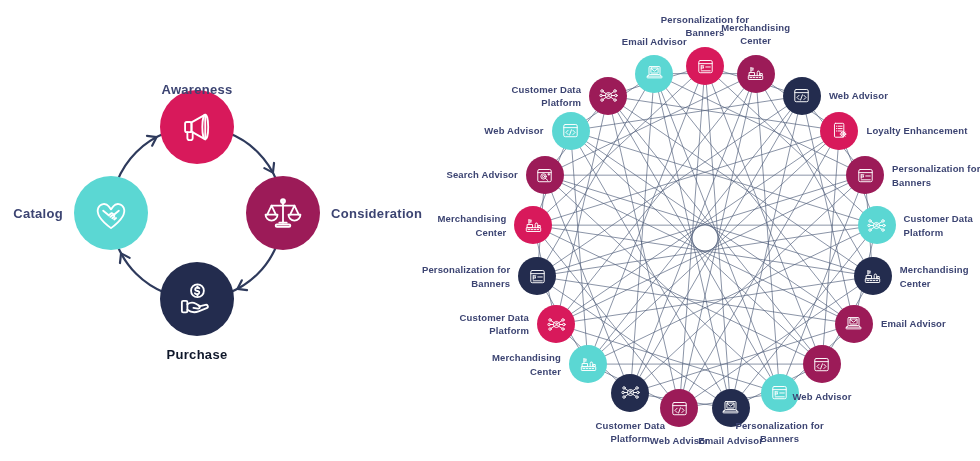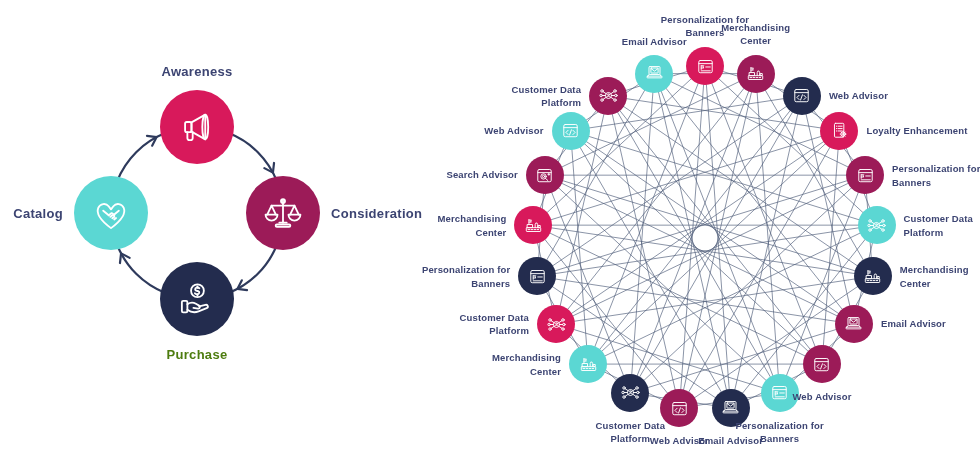--- a/index.html
+++ b/index.html
@@ -109,21 +109,21 @@
     </svg>
   <div id="journey">
       <div class="node" style="left: 160px; top: 90px; width: 74px; height: 74px; background: rgb(216, 25, 91);">
         <svg viewBox="0 0 48 48" width="44" height="44" fill="none" stroke="#ffffff" stroke-width="2" stroke-linecap="round" stroke-linejoin="round">
           <path d="M18 19 L33 10.5 V37.5 L18 29 Z"></path>
           <rect x="11" y="18.5" width="7" height="11" rx="1.8"></rect>
           <ellipse cx="33" cy="24" rx="3.2" ry="13.5"></ellipse>
           <path d="M13.5 29.5 V36 a2.4 2.4 0 0 0 2.4 2.4 h1 a2.4 2.4 0 0 0 2.4 -2.4 V29.5"></path>
         </svg>
       </div>
-      <div class="nlabel jr-label" style="left: 197px; top: 79px; transform: translate(-50%, -100%); text-align: center; color: rgb(60, 68, 114);">
+      <div class="nlabel jr-label" style="left: 197px; top: 97px; transform: translate(-50%, -100%); text-align: center; color: rgb(60, 68, 114);">
         <div class="lbl-line">Awareness</div>
       </div>
       <div class="node" style="left: 246px; top: 176px; width: 74px; height: 74px; background: rgb(156, 27, 88);">
         <svg viewBox="0 0 48 48" width="44" height="44" fill="none" stroke="#ffffff" stroke-width="2" stroke-linecap="round" stroke-linejoin="round">
           <line x1="24" y1="10" x2="24" y2="34.5"></line>
           <circle cx="24" cy="11" r="2.2"></circle>
           <line x1="11.5" y1="16" x2="36.5" y2="16"></line>
           <path d="M11.5 16 L6.8 25.8 M11.5 16 L16.2 25.8"></path>
           <path d="M5 25.8 a6.5 6.5 0 0 0 13 0 Z"></path>
           <path d="M36.5 16 L31.8 25.8 M36.5 16 L41.2 25.8"></path>
@@ -139,21 +139,21 @@
         <svg viewBox="0 0 48 48" width="44" height="44" fill="none" stroke="#ffffff" stroke-width="2" stroke-linecap="round" stroke-linejoin="round">
           <circle cx="24.5" cy="15" r="7"></circle>
           <path d="M26.6 12.3 c-1.4-1.2-4.6-0.9-4.6 1.1 c0 1.9 2.2 1.7 3.4 2.1 c1.6 0.5 1.4 2.9-0.5 3.2 c-1.3 0.2-2.7-0.2-3.2-1"></path>
           <line x1="24.5" y1="10.2" x2="24.5" y2="11.8"></line>
           <line x1="24.5" y1="18.9" x2="24.5" y2="20.4"></line>
           <rect x="7.5" y="26" width="6" height="12.5" rx="1.4"></rect>
           <path d="M13.5 35.8 c4 2.9 8.2 3.3 12.2 1.7 l8.8-3.5 c2.4-1 1.4-4.3-1.3-3.6 l-6.8 1.7"></path>
           <path d="M13.5 29.8 c2.9-2.1 6.3-2.3 9.3-0.6 l3.5 2 c1.7 1 0.8 3.5-1.2 3.2 l-5-0.7"></path>
         </svg>
       </div>
-      <div class="nlabel jr-label" style="left: 197px; top: 347px; transform: translate(-50%, 0px); text-align: center; color: #4d7c0f;">
+      <div class="nlabel jr-label" style="left: 197px; top: 347px; transform: translate(-50%, 0px); text-align: center; color: #0f172a;">
         <div class="lbl-line">Purchase</div>
       </div>
       <div class="node" style="left: 74px; top: 176px; width: 74px; height: 74px; background: rgb(91, 215, 211);">
         <svg viewBox="0 0 48 48" width="44" height="44" fill="none" stroke="#ffffff" stroke-width="2" stroke-linecap="round" stroke-linejoin="round">
           <path d="M24 40.5 C12.5 32 7.6 24.6 10.1 18.4 C12.1 13.6 18.4 12.7 21.4 16.6 L24 20 L26.6 16.6 C29.6 12.7 35.9 13.6 37.9 18.4 C40.4 24.6 35.5 32 24 40.5 Z"></path>
           <path d="M15.5 21.5 l6 5 M32.5 21.5 l-6 5"></path>
           <path d="M21.5 26.5 l3.2-2.4 3 2.2"></path>
           <path d="M23.3 28.2 l2.2-1.7 M25.4 29.7 l2.2-1.7 M27.5 31 l2-1.6"></path>
         </svg>
       </div>

